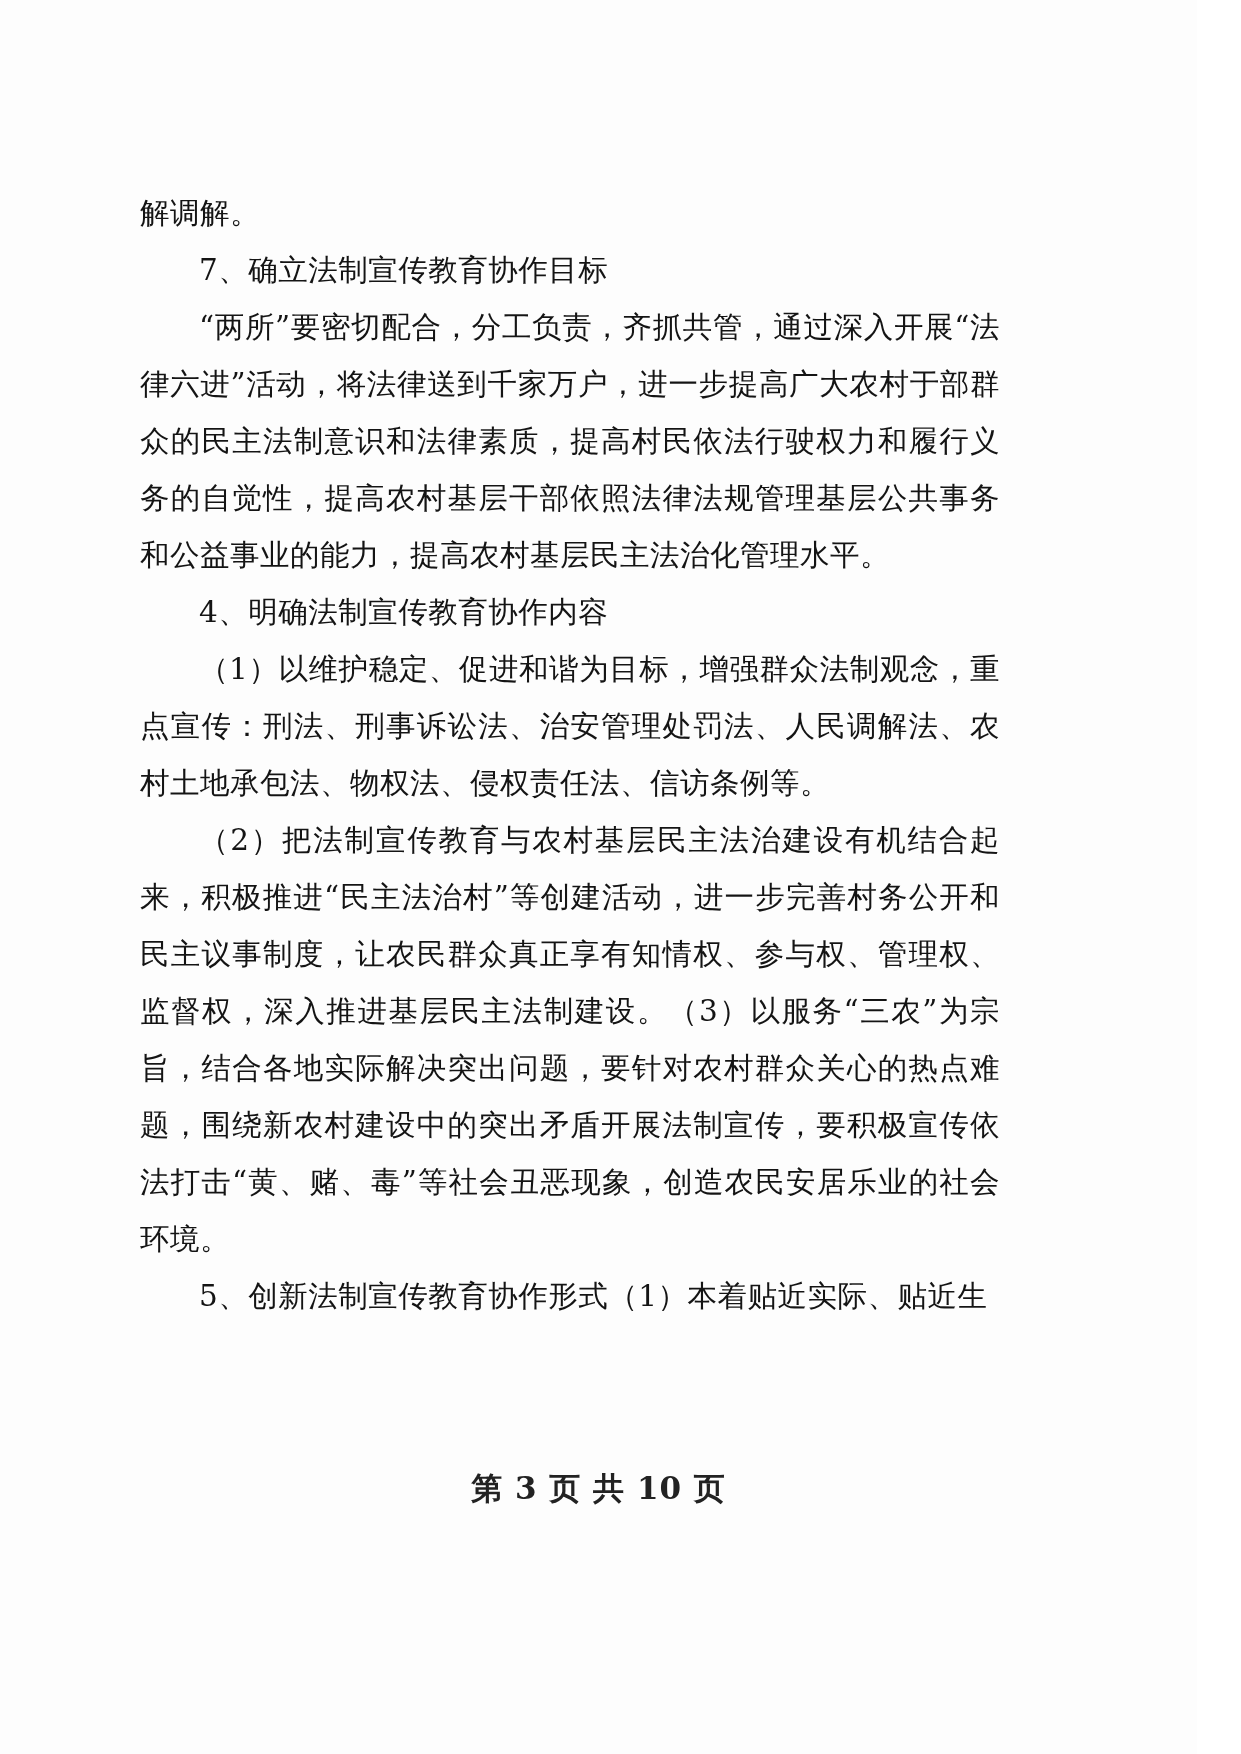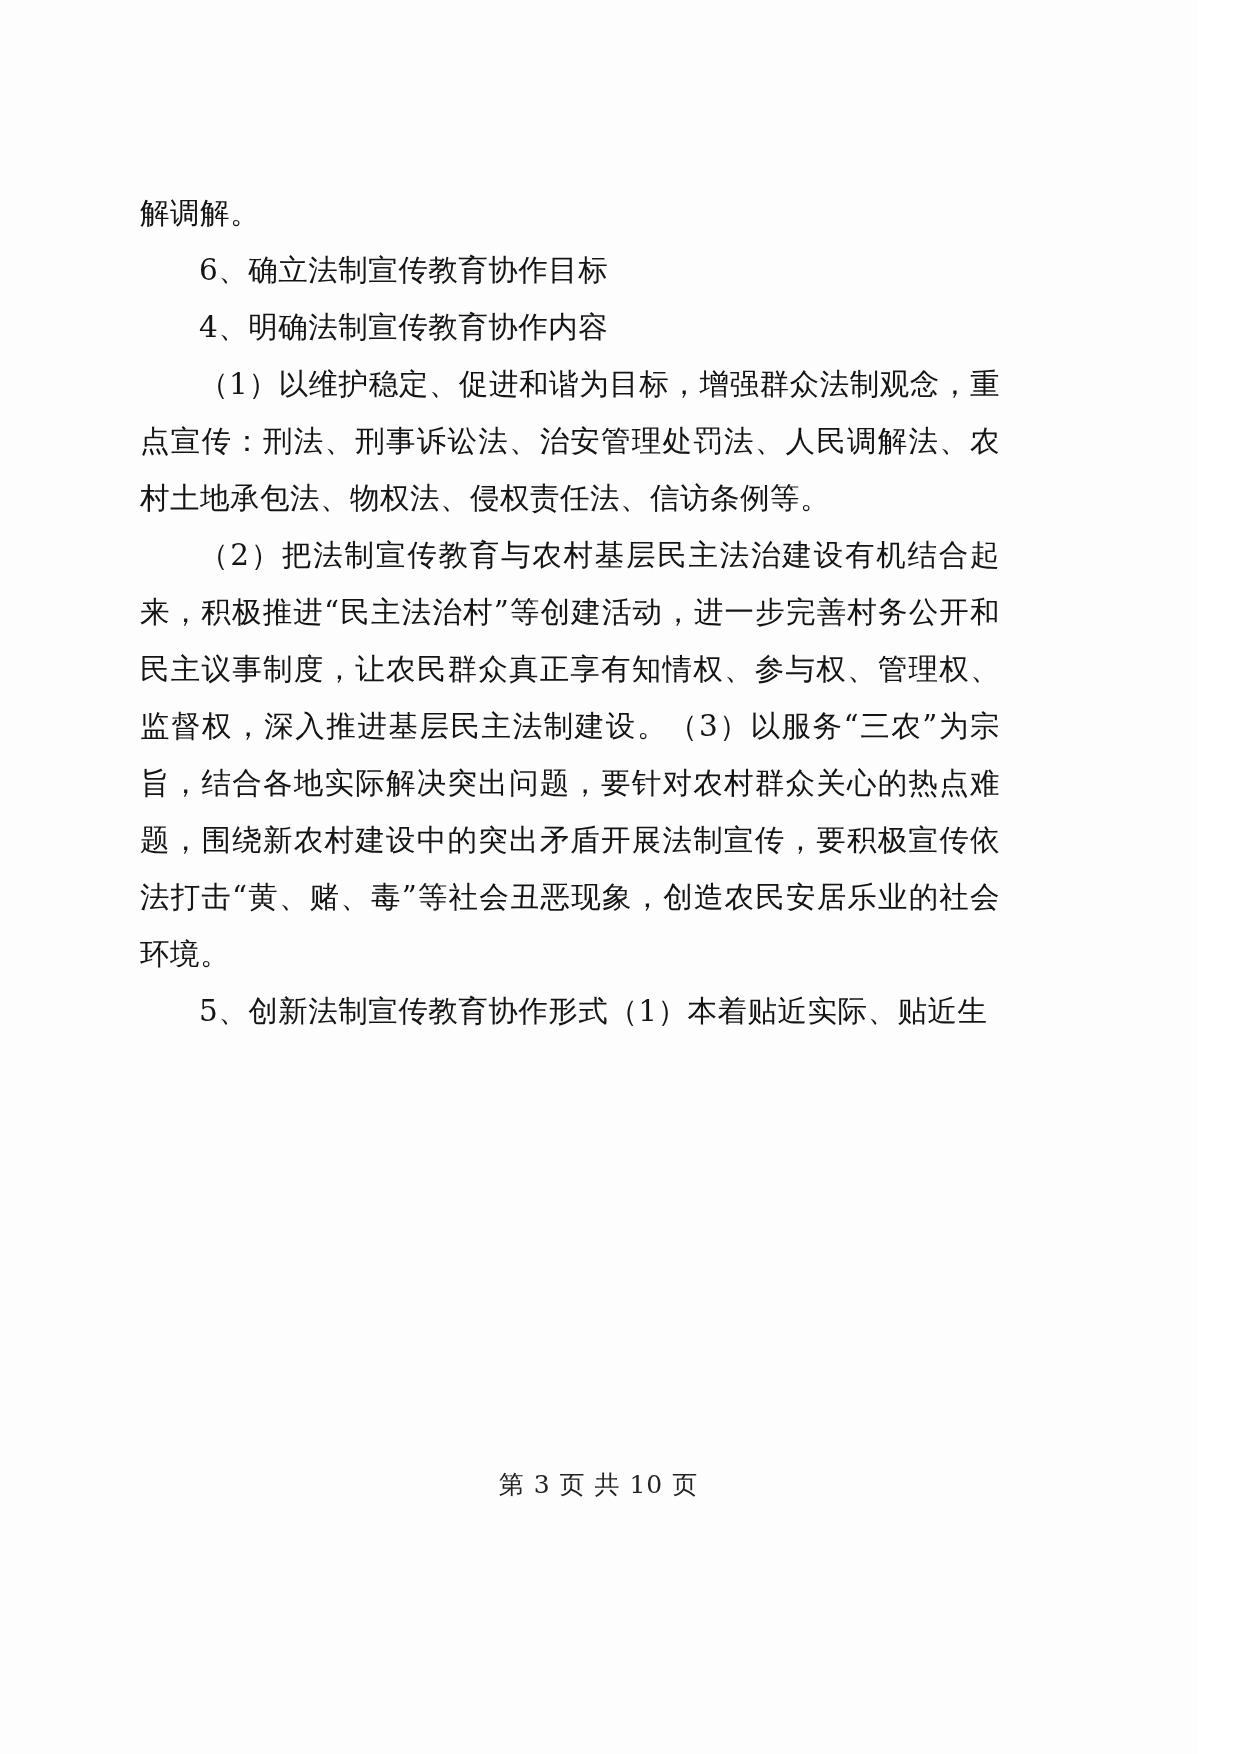--- a/index.html
+++ b/index.html
@@ -41,36 +41,38 @@
   }
   .para.indent {
     text-indent: 59px;
   }
   .footer {
     position: absolute;
     left: 0;
     right: 0;
     top: 1468px;
     text-align: center;
-    font-size: 25px;
+    font-size: 31px;
     letter-spacing: 1px;
     color: #222;
     font-family: "DejaVu Serif", serif;
+    font-weight: bold;
   }
   .footer .num {
     display: inline;
   }
 </style>
 </head>
 <body>
 
 <div class="page">
   <div class="content">
     <p class="para">解调解。</p>
-    <p class="para indent">6、确立法制宣传教育协作目标</p>
+    <p class="para indent">7、确立法制宣传教育协作目标</p>
+    <p class="para indent">“两所”要密切配合，分工负责，齐抓共管，通过深入开展“法律六进”活动，将法律送到千家万户，进一步提高广大农村于部群众的民主法制意识和法律素质，提高村民依法行驶权力和履行义务的自觉性，提高农村基层干部依照法律法规管理基层公共事务和公益事业的能力，提高农村基层民主法治化管理水平。</p>
     <p class="para indent">4、明确法制宣传教育协作内容</p>
     <p class="para indent">（1）以维护稳定、促进和谐为目标，增强群众法制观念，重点宣传：刑法、刑事诉讼法、治安管理处罚法、人民调解法、农村土地承包法、物权法、侵权责任法、信访条例等。</p>
     <p class="para indent">（2）把法制宣传教育与农村基层民主法治建设有机结合起来，积极推进“民主法治村”等创建活动，进一步完善村务公开和民主议事制度，让农民群众真正享有知情权、参与权、管理权、监督权，深入推进基层民主法制建设。（3）以服务“三农”为宗旨，结合各地实际解决突出问题，要针对农村群众关心的热点难题，围绕新农村建设中的突出矛盾开展法制宣传，要积极宣传依法打击“黄、赌、毒”等社会丑恶现象，创造农民安居乐业的社会环境。</p>
     <p class="para indent">5、创新法制宣传教育协作形式（1）本着贴近实际、贴近生</p>
   </div>
   <div class="footer">
     <span class="num">第 3 页  共 10 页</span>
   </div>
 </div>
 

